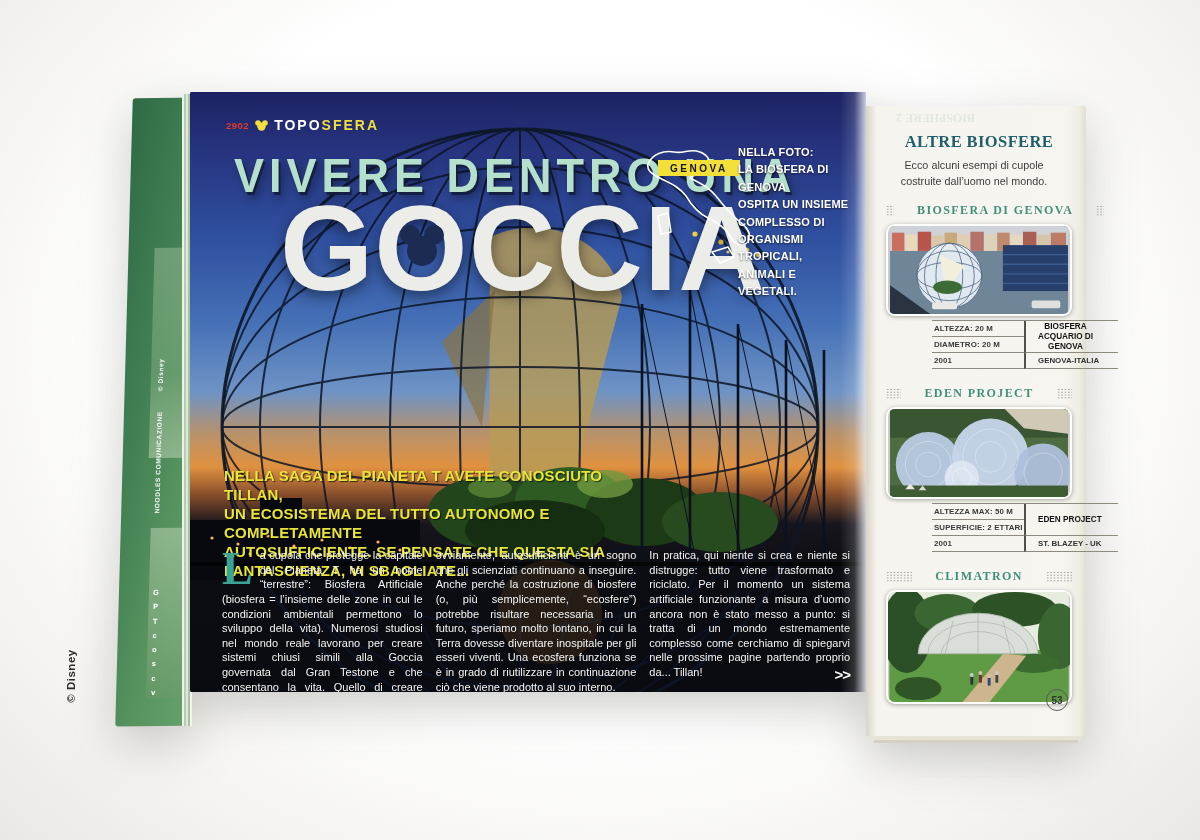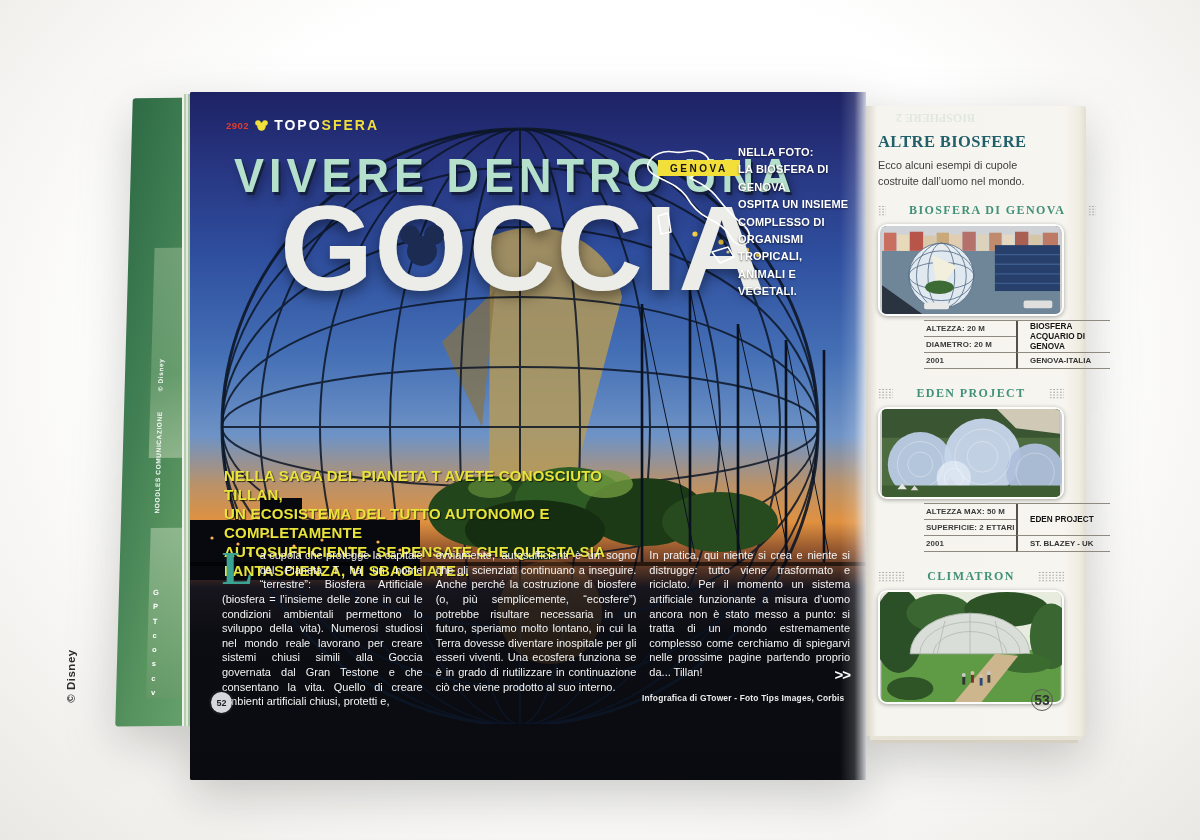--- a/index.html
+++ b/index.html
@@ -26,21 +26,21 @@
   .stack .art2{position:absolute;left:30px;top:430px;width:36px;height:170px;background:linear-gradient(180deg,#cfe0c4,#6f9a6a);opacity:.45;}
   .spine-rot{position:absolute;left:-60px;top:330px;width:190px;height:16px;transform:rotate(-90deg);
        display:flex;gap:20px;justify-content:center;align-items:center;white-space:nowrap;}
   .spine-rot span{font-size:6.5px;font-weight:700;color:rgba(255,255,255,.95);letter-spacing:.6px;}
   .spine-letters{position:absolute;left:34px;top:488px;color:#fff;font-size:7.5px;font-weight:700;
        line-height:1.9;white-space:pre-line;text-align:center;}
   .edges{position:absolute;left:84px;top:8px;width:10px;height:632px;
        background:repeating-linear-gradient(90deg,#eef3ea 0 2px,#b6cdb0 2px 4px,#dfe8da 4px 6px,#a7c2a0 6px 8px,#f2f5ee 8px 10px);}
 
   
-  .page-left{position:absolute;left:92px;top:6px;width:676px;height:688px;overflow:hidden;
+  .page-left{position:absolute;left:92px;top:6px;width:676px;height:600px;overflow:hidden;
        border-radius:2px 0 0 2px;background:#0b0c11;}
   .photo-bg{position:absolute;inset:0;
        background:linear-gradient(180deg,#1d2264 0%,#27347f 10%,#2f4f9f 24%,#446fb5 38%,#6e93c6 50%,
                   #b9926a 57%,#e0913f 62.5%,#8a4f2c 67%,#17151d 72%,#0c0d12 79%,#0a0b10 100%);}
   .photo-art{position:absolute;inset:0;}
   .curl{position:absolute;right:0;top:0;width:26px;height:100%;
        background:linear-gradient(90deg,rgba(255,255,255,0) 0%,rgba(255,255,255,.16) 55%,rgba(233,236,243,.85) 100%);}
 
   .pheader{position:absolute;left:36px;top:25px;display:flex;align-items:center;gap:6px;}
   .issue{font-size:9.5px;font-weight:800;color:#e23b2b;letter-spacing:.5px;}
@@ -79,21 +79,21 @@
 
   .badge52{position:absolute;left:21px;top:600px;width:21px;height:21px;border-radius:50%;
        background:#d6d8dd;color:#1d1d24;font-size:9px;font-weight:800;
        display:flex;align-items:center;justify-content:center;
        box-shadow:0 0 0 2px rgba(45,45,60,.35);}
 
   
   .page-right{position:absolute;left:768px;top:20px;width:220px;height:630px;
        background:linear-gradient(90deg,#d8d4c9 0%,#f6f4ee 5%,#f7f5ef 90%,#efece2 97%,#e2ded1 100%);
        border-radius:0 3px 3px 0;}
-  .rp-inner{position:absolute;left:12px;top:26px;width:186px;}
+  .rp-inner{position:absolute;left:20px;top:26px;width:186px;text-align:center;}
   .showthrough{position:absolute;left:30px;top:4px;transform:scale(-1,-1);
        font-family:"Liberation Serif",serif;font-weight:700;font-size:12px;color:#41917a;opacity:.12;}
   .rp-title{font-family:"Liberation Serif",serif;font-weight:800;font-size:16.5px;
        color:#215f6b;letter-spacing:.4px;margin-bottom:5px;}
   .rp-sub{font-size:10.8px;color:#3d3d3d;line-height:1.5;width:176px;margin-bottom:14px;}
 
   .card{margin-bottom:17px;}
   .card-head{display:flex;align-items:center;gap:23px;margin-bottom:6px;}
   .dots{flex:1;height:11px;min-width:8px;
        background-image:radial-gradient(circle,#a3a39f .8px,transparent .95px);
@@ -105,22 +105,22 @@
 
   .stats{display:grid;grid-template-columns:92px 1fr;grid-auto-rows:16px;border-top:1px solid #8f8a80;width:186px;margin-left:46px;}
   .cl{grid-column:1;border-bottom:1px solid #8f8a80;display:flex;align-items:center;
        font-size:7.9px;font-weight:700;color:#3a3a3a;letter-spacing:.1px;padding-left:2px;}
   .cr{grid-column:2;border-left:2px solid #55504a;border-bottom:1px solid #8f8a80;
        display:flex;align-items:center;padding-left:12px;}
   .r1{grid-row:1;} .r2{grid-row:2;} .r3{grid-row:3;}
   .name{grid-row:1/3;font-size:8.2px;font-weight:800;color:#141414;line-height:1.18;white-space:pre-line;}
   .loc{grid-row:3;font-size:7.9px;font-weight:700;color:#333;}
 
-  .badge53{position:absolute;left:165px;top:583px;width:22px;height:22px;border-radius:50%;
-       border:1.5px solid #5a5a5a;color:#333;background:transparent;font-size:14px;font-weight:700;
+  .badge53{position:absolute;left:180px;top:583px;width:22px;height:22px;border-radius:50%;
+       border:1.5px solid #5a5a5a;color:#333;background:transparent;font-size:10px;font-weight:700;
        display:flex;align-items:center;justify-content:center;box-sizing:border-box;}
 
   .under1{position:absolute;left:772px;top:650px;width:212px;height:4px;background:#e7e3d7;border-radius:0 0 3px 0;}
   .under2{position:absolute;left:776px;top:654px;width:204px;height:3px;background:#d5d0c1;}
 </style>
 </head>
 <body>
 
 <div class="stage">
 

